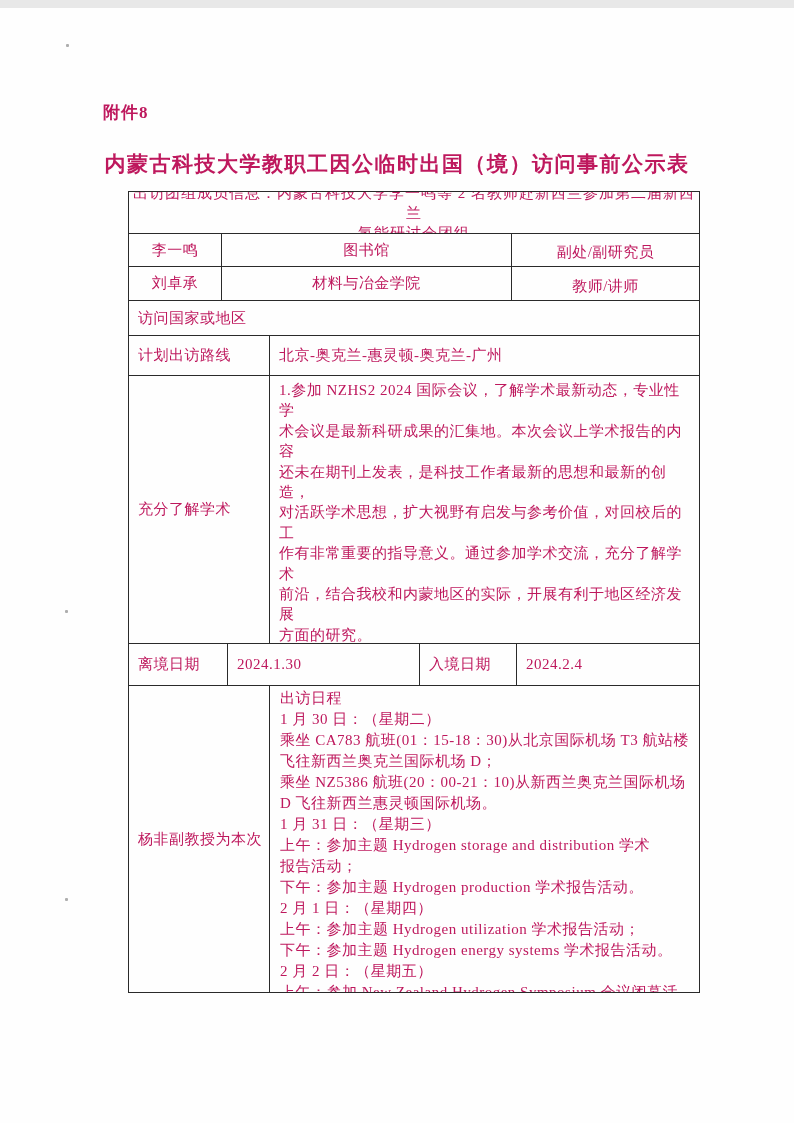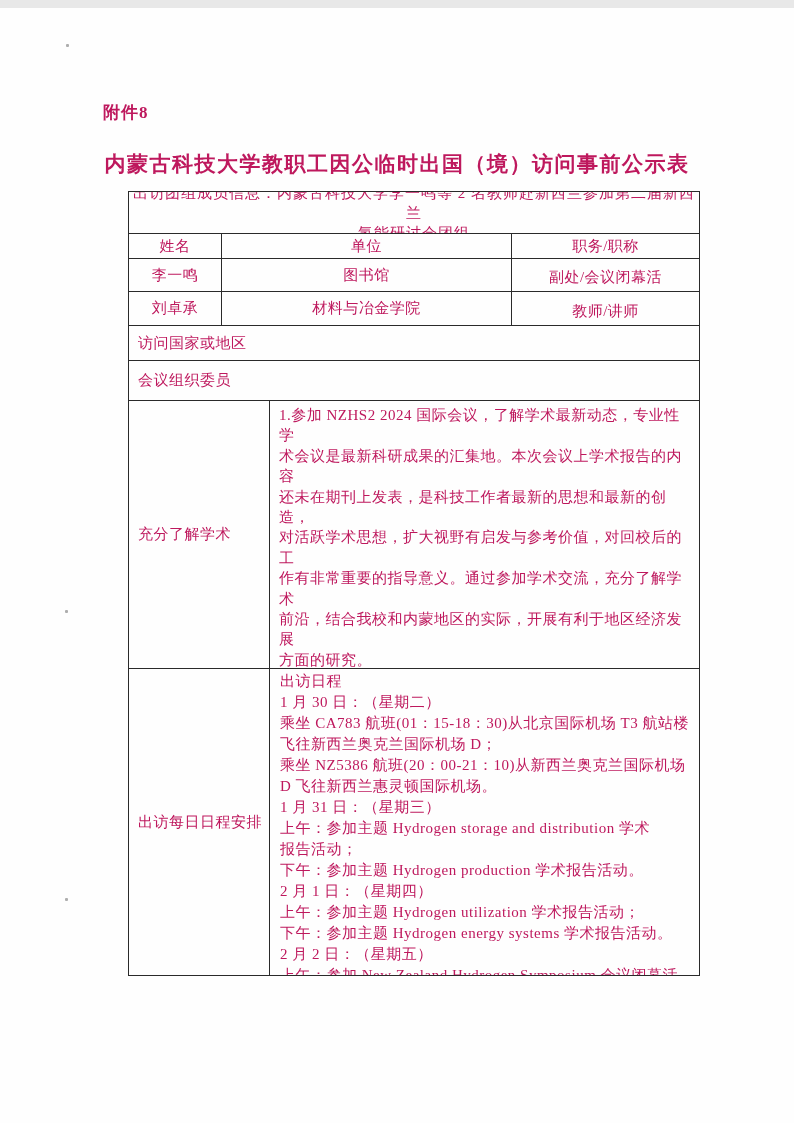--- a/index.html
+++ b/index.html
@@ -95,66 +95,68 @@
   <div class="attachment">附件8</div>
   <div class="doc-title">内蒙古科技大学教职工因公临时出国（境）访问事前公示表</div>
 
   <div class="tbl">
 
     <div class="row r1">
       <div class="cell groupinfo">出访团组成员信息：内蒙古科技大学李一鸣等 2 名教师赴新西兰参加第二届新西兰
 氢能研讨会团组</div>
     </div>
 
-    <div class="row r2">
-      <div class="cell c-name center">姓名</div>
-      <div class="cell c-unit center">单位</div>
-      <div class="cell c-title center">职务/职称</div>
-    </div>
 
     <div class="row r3">
       <div class="cell c-name center">李一鸣</div>
       <div class="cell c-unit center">图书馆</div>
-      <div class="cell c-title bottom">副处/会议闭幕活</div>
+      <div class="cell c-title bottom">副处/副研究员</div>
     </div>
 
     <div class="row r4">
       <div class="cell c-name center">刘卓承</div>
       <div class="cell c-unit center">材料与冶金学院</div>
       <div class="cell c-title bottom">教师/讲师</div>
     </div>
 
     <div class="row r5">
       <div class="cell c-label pad-l">访问国家或地区</div>
     </div>
 
     <div class="row r6">
-      <div class="cell c-label pad-l">会议组织委员</div>
+      <div class="cell c-label pad-l">计划出访路线</div>
+      <div class="cell c-value pad-l">北京-奥克兰-惠灵顿-奥克兰-广州</div>
     </div>
 
     <div class="row r7">
       <div class="cell c-label pad-l">充分了解学术</div>
       <div class="cell c-value longtext">1.参加 NZHS2 2024 国际会议，了解学术最新动态，专业性学
 术会议是最新科研成果的汇集地。本次会议上学术报告的内容
 还未在期刊上发表，是科技工作者最新的思想和最新的创造，
 对活跃学术思想，扩大视野有启发与参考价值，对回校后的工
 作有非常重要的指导意义。通过参加学术交流，充分了解学术
 前沿，结合我校和内蒙地区的实际，开展有利于地区经济发展
 方面的研究。
 2.与新西兰怀卡托大学工程学院杨非副教授就储氢及氢能研
 究领域的合作进行洽谈。杨非副教授为本次 NZHS2 2024 国际
 会议组织委员，本次讨论将探索先进高熵合金用于储氢的新技
 术开发，以及与我校金属储氢领域的团队建立长期合作的可能
 性。目前，双方拟合作开展轻质高熵合金基础实验数据构建项
 目。</div>
     </div>
 
+    <div class="row r8">
+      <div class="cell c-d1 pad-l">离境日期</div>
+      <div class="cell c-d2 pad-l">2024.1.30</div>
+      <div class="cell c-d3 pad-l">入境日期</div>
+      <div class="cell c-d4 pad-l">2024.2.4</div>
+    </div>
 
     <div class="row r9">
-      <div class="cell c-label pad-l">出访每日日程安排</div>
+      <div class="cell c-label pad-l">杨非副教授为本次</div>
       <div class="cell c-value sched">出访日程
 1 月 30 日：（星期二）
 乘坐 CA783 航班(01：15-18：30)从北京国际机场 T3 航站楼
 飞往新西兰奥克兰国际机场 D；
 乘坐 NZ5386 航班(20：00-21：10)从新西兰奥克兰国际机场
 D 飞往新西兰惠灵顿国际机场。
 1 月 31 日：（星期三）
 上午：参加主题 Hydrogen storage and distribution 学术
 报告活动；
 下午：参加主题 Hydrogen production 学术报告活动。

